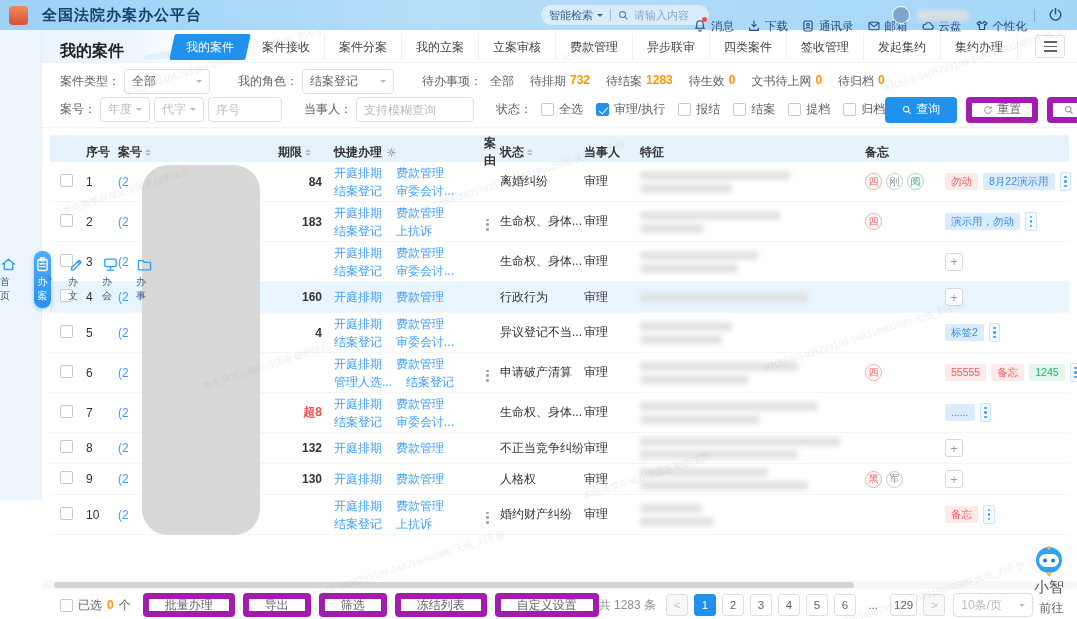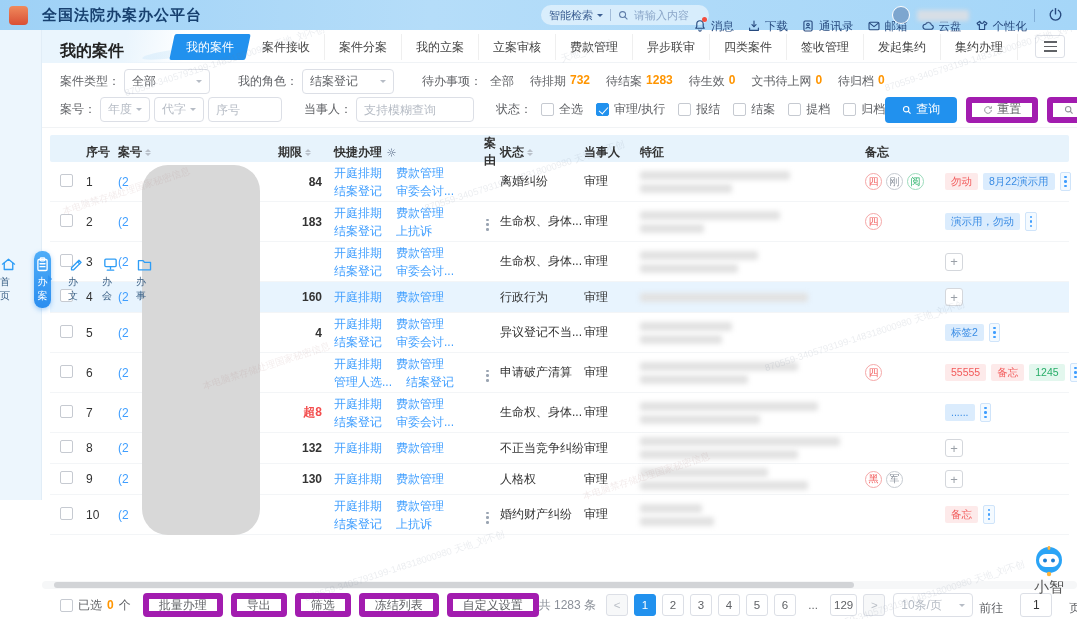--- a/index.html
+++ b/index.html
@@ -120,21 +120,21 @@
   .blur-blob { position:absolute; left:92px; top:3px; bottom:0px; width:118px; background:#d8d8d8; border-radius:26px; z-index:5; }
 
   
   .hscroll { position:absolute; left:42px; top:581px; width:1035px; height:8px; }
   .hscroll .track { position:absolute; inset:0; background:#f6f7f8; border-radius:4px; }
   .hscroll .thumb { position:absolute; left:12px; top:1px; width:800px; height:6px; background:#d2d4d7; border-radius:3px; cursor:pointer; }
   .footer { position:absolute; left:42px; top:591px; width:1035px; height:28px; display:flex; align-items:center; padding:0 12px 0 18px; font-size:12px; color:#606266; background:#fff; }
   .sel-info { display:flex; align-items:center; gap:5px; margin-right:12px; white-space:nowrap; }
   .sel-info b { color:#ff9500; }
   .footbtns { display:flex; gap:8px; }
-  .fbtn { height:24px; padding:0 10px; }
+  .fbtn { height:24px; padding:0 16px; }
   .pager { margin-left:auto; display:flex; align-items:center; gap:6px; }
   .total { color:#8a8f98; margin-right:4px; white-space:nowrap; }
   .pg { min-width:22px; height:22px; border:1px solid #dcdfe6; border-radius:3px; background:#fff; display:flex;
     align-items:center; justify-content:center; font-size:11.5px; color:#606266; cursor:pointer; padding:0 3px; }
   .pg.active { background:#2191ee; border-color:#2191ee; color:#fff; }
   .pg.plain { border:none; background:none; }
   .pg.nav { color:#b9bec6; background:#f7f8f9; }
   .psize { height:24px; margin-left:2px; }
   .goto { display:flex; align-items:flex-end; gap:17px; white-space:nowrap; }
   .goto input { width:32px; height:24px; border:1px solid #dcdfe6; border-radius:3px; text-align:center; font-size:12px; color:#333; font-family:"Liberation Sans",sans-serif; }

